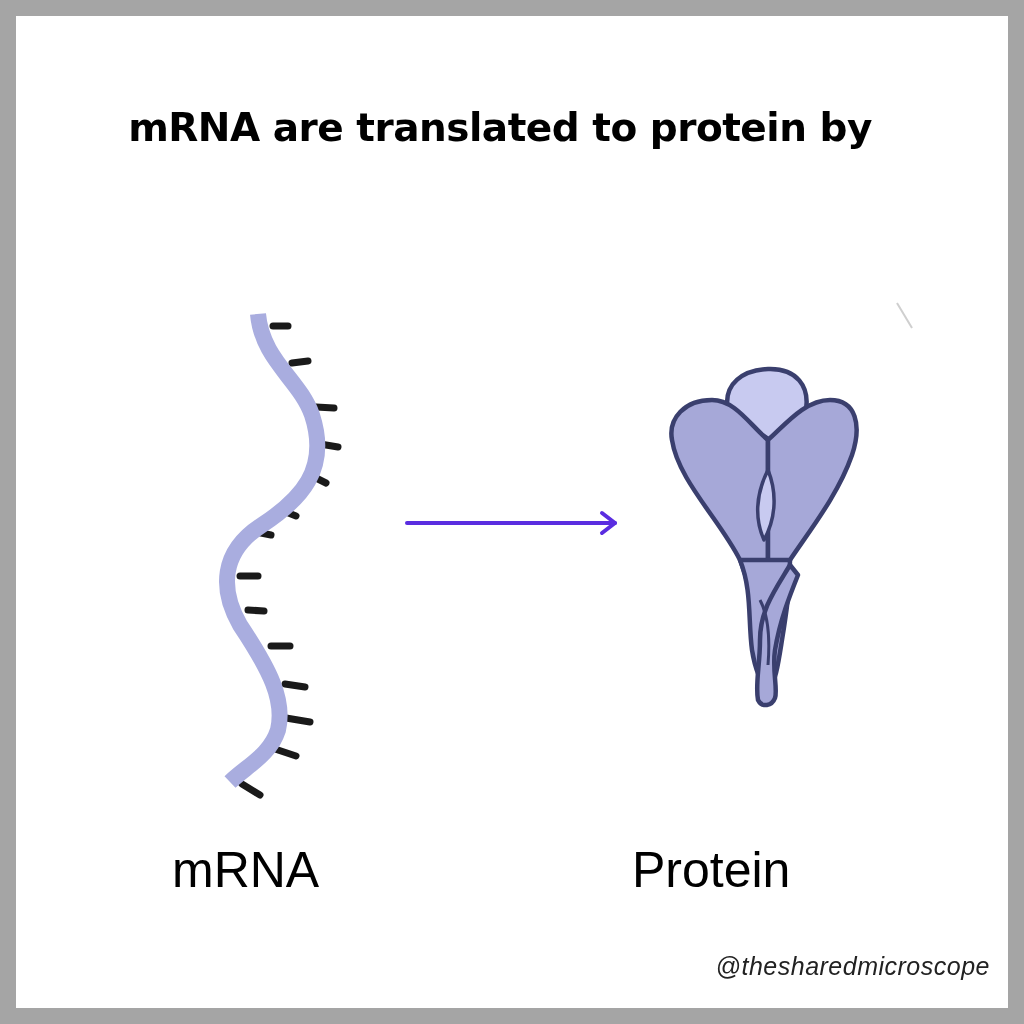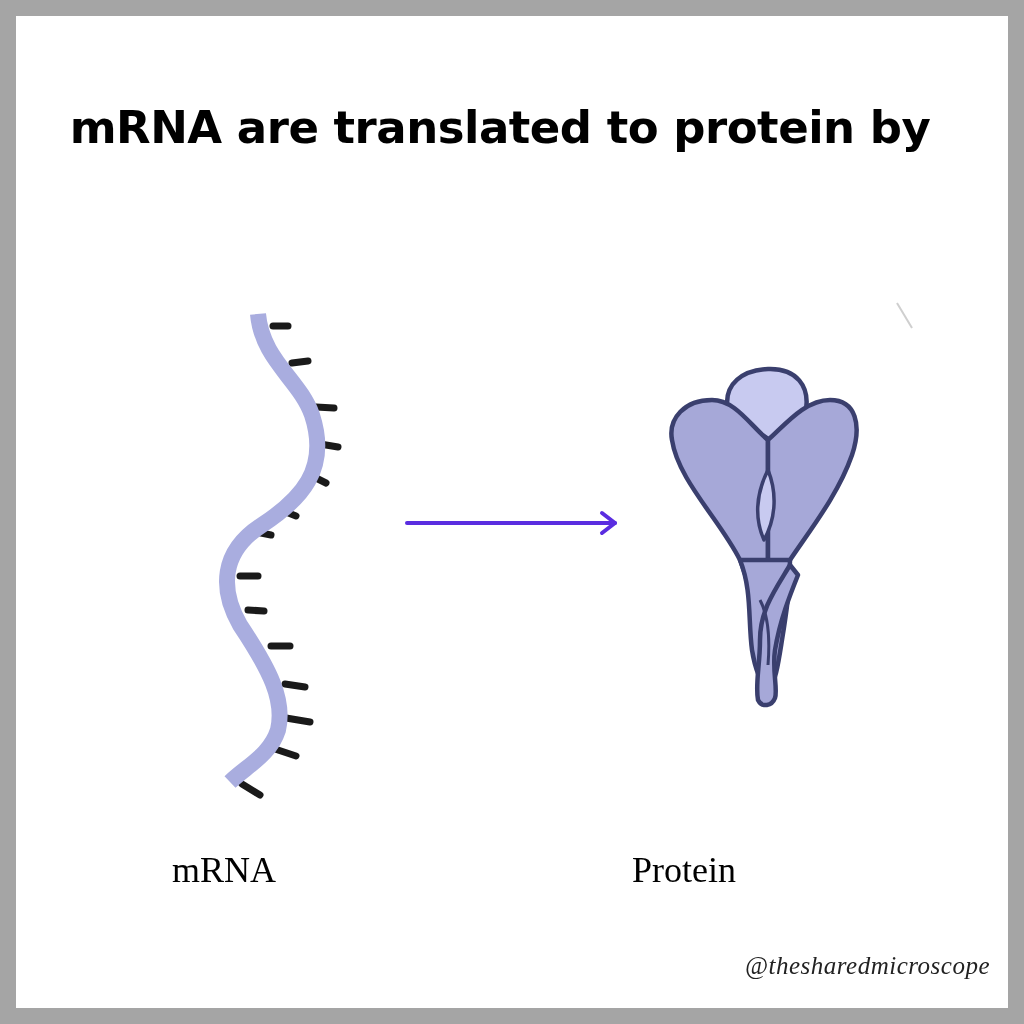--- a/index.html
+++ b/index.html
@@ -16,44 +16,44 @@
     width: 992px; height: 992px;
     background: #ffffff;
   }
   .title {
     position: absolute;
     left: 0; top: 96px;
     width: 1000px;
     text-align: center;
     font-family: "DejaVu Sans", sans-serif;
     font-weight: bold;
-    font-size: 45px;
+    font-size: 39px;
     line-height: 64px;
     color: #000;
     letter-spacing: -0.5px;
   }
   .title span { display: block; }
   .diagram {
     position: absolute; left: 0; top: 0;
     width: 1024px; height: 1024px;
   }
   .label {
     position: absolute;
-    font-family: Liberation Serif, serif;
-    font-size: 36px;
+    font-family: Liberation Sans, sans-serif;
+    font-size: 50px;
     color: #000;
     top: 840px;
     line-height: 60px;
   }
   .label-mrna { left: 172px; }
   .label-protein { left: 632px; }
   .handle {
     position: absolute;
     right: 34px; top: 952px;
-    font-family: Liberation Serif, serif;
+    font-family: Liberation Sans, sans-serif;
     font-style: italic;
     font-size: 25px;
     color: #222;
     letter-spacing: 0.5px;
     text-align: center;
   }
 </style>
 </head>
 <body>
 

